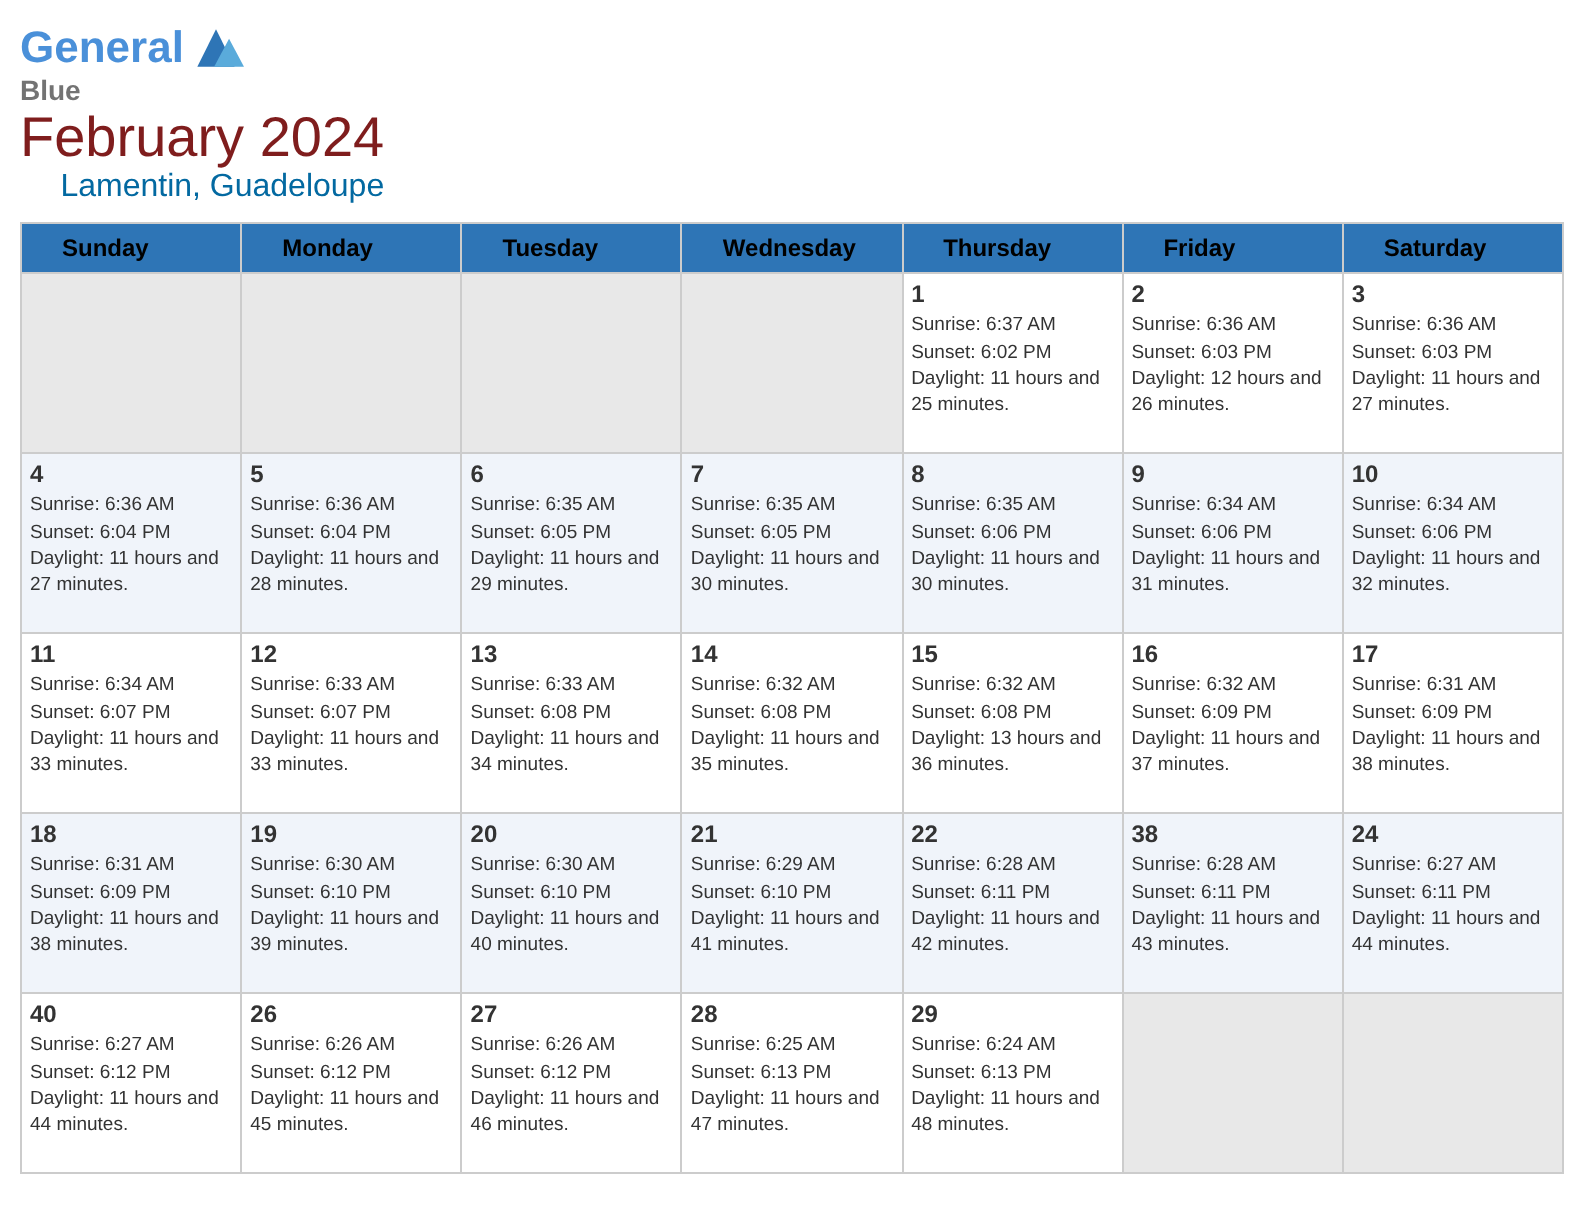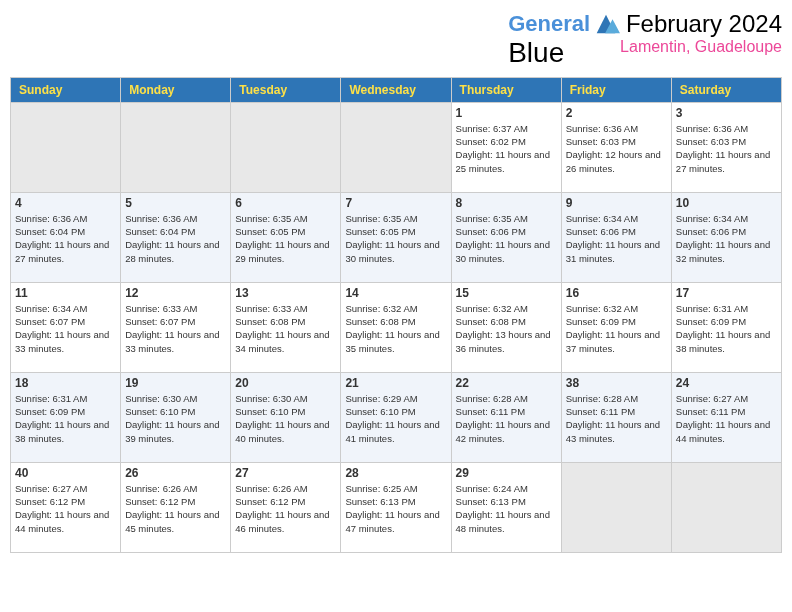--- a/index.html
+++ b/index.html
@@ -8,20 +8,21 @@
       background: #fff;
       width: 792px;
       min-height: 612px;
       padding: 10px;
     }
     .header {
       display: flex;
       justify-content: flex-end;
       align-items: flex-start;
       margin-bottom: 8px;
+      flex-direction: column;
     }
     .logo {
       display: flex;
       align-items: center;
     }
     .logo-text {
       font-size: 22px;
       font-weight: bold;
       color: #333;
       line-height: 1.1;
@@ -31,37 +32,37 @@
     }
     .logo-icon {
       width: 28px;
       height: 28px;
       margin-left: 2px;
     }
     .title-block {
       text-align: right;
     }
     .main-title {
-      font-size: 24px;
+      font-size: 28px;
       font-weight: normal;
-      color: #000000;
+      color: #7f1d1d;
     }
     .subtitle {
       font-size: 16px;
-      color: #ec4899;
+      color: #0369a1;
     }
     table {
       width: 100%;
       border-collapse: collapse;
       table-layout: fixed;
     }
     thead tr th {
       background-color: #2e75b6;
-      color: #fde047;
-      padding: 5px 8px;
+      color: #000000;
+      padding: 5px 20px;
       font-size: 12px;
       font-weight: bold;
       text-align: left;
       border: 1px solid #ccc;
     }
     tbody tr td {
       vertical-align: top;
       border: 1px solid #ccc;
       padding: 3px 4px;
       font-size: 9.5px;
@@ -93,21 +94,21 @@
 <div class="header">
   <div class="logo">
     <div>
       <div style="display:flex;align-items:center;">
         <span class="logo-text"><span>General</span></span>
         <svg class="logo-icon" viewBox="0 0 30 30">
           <polygon points="5,25 15,5 25,25" fill="#2e75b6"></polygon>
           <polygon points="14,25 22,10 30,25" fill="#5aabdb"></polygon>
         </svg>
       </div>
-      <div class="logo-text" style="color:#000000;font-size:28px;font-weight:normal;">Blue</div>
+      <div class="logo-text" style="color:#737373;font-size:14px;font-weight:bold;">Blue</div>
     </div>
   </div>
   <div class="title-block">
     <div class="main-title">February 2024</div>
     <div class="subtitle">Lamentin, Guadeloupe</div>
   </div>
 </div>
 
 <table>
   <thead>

